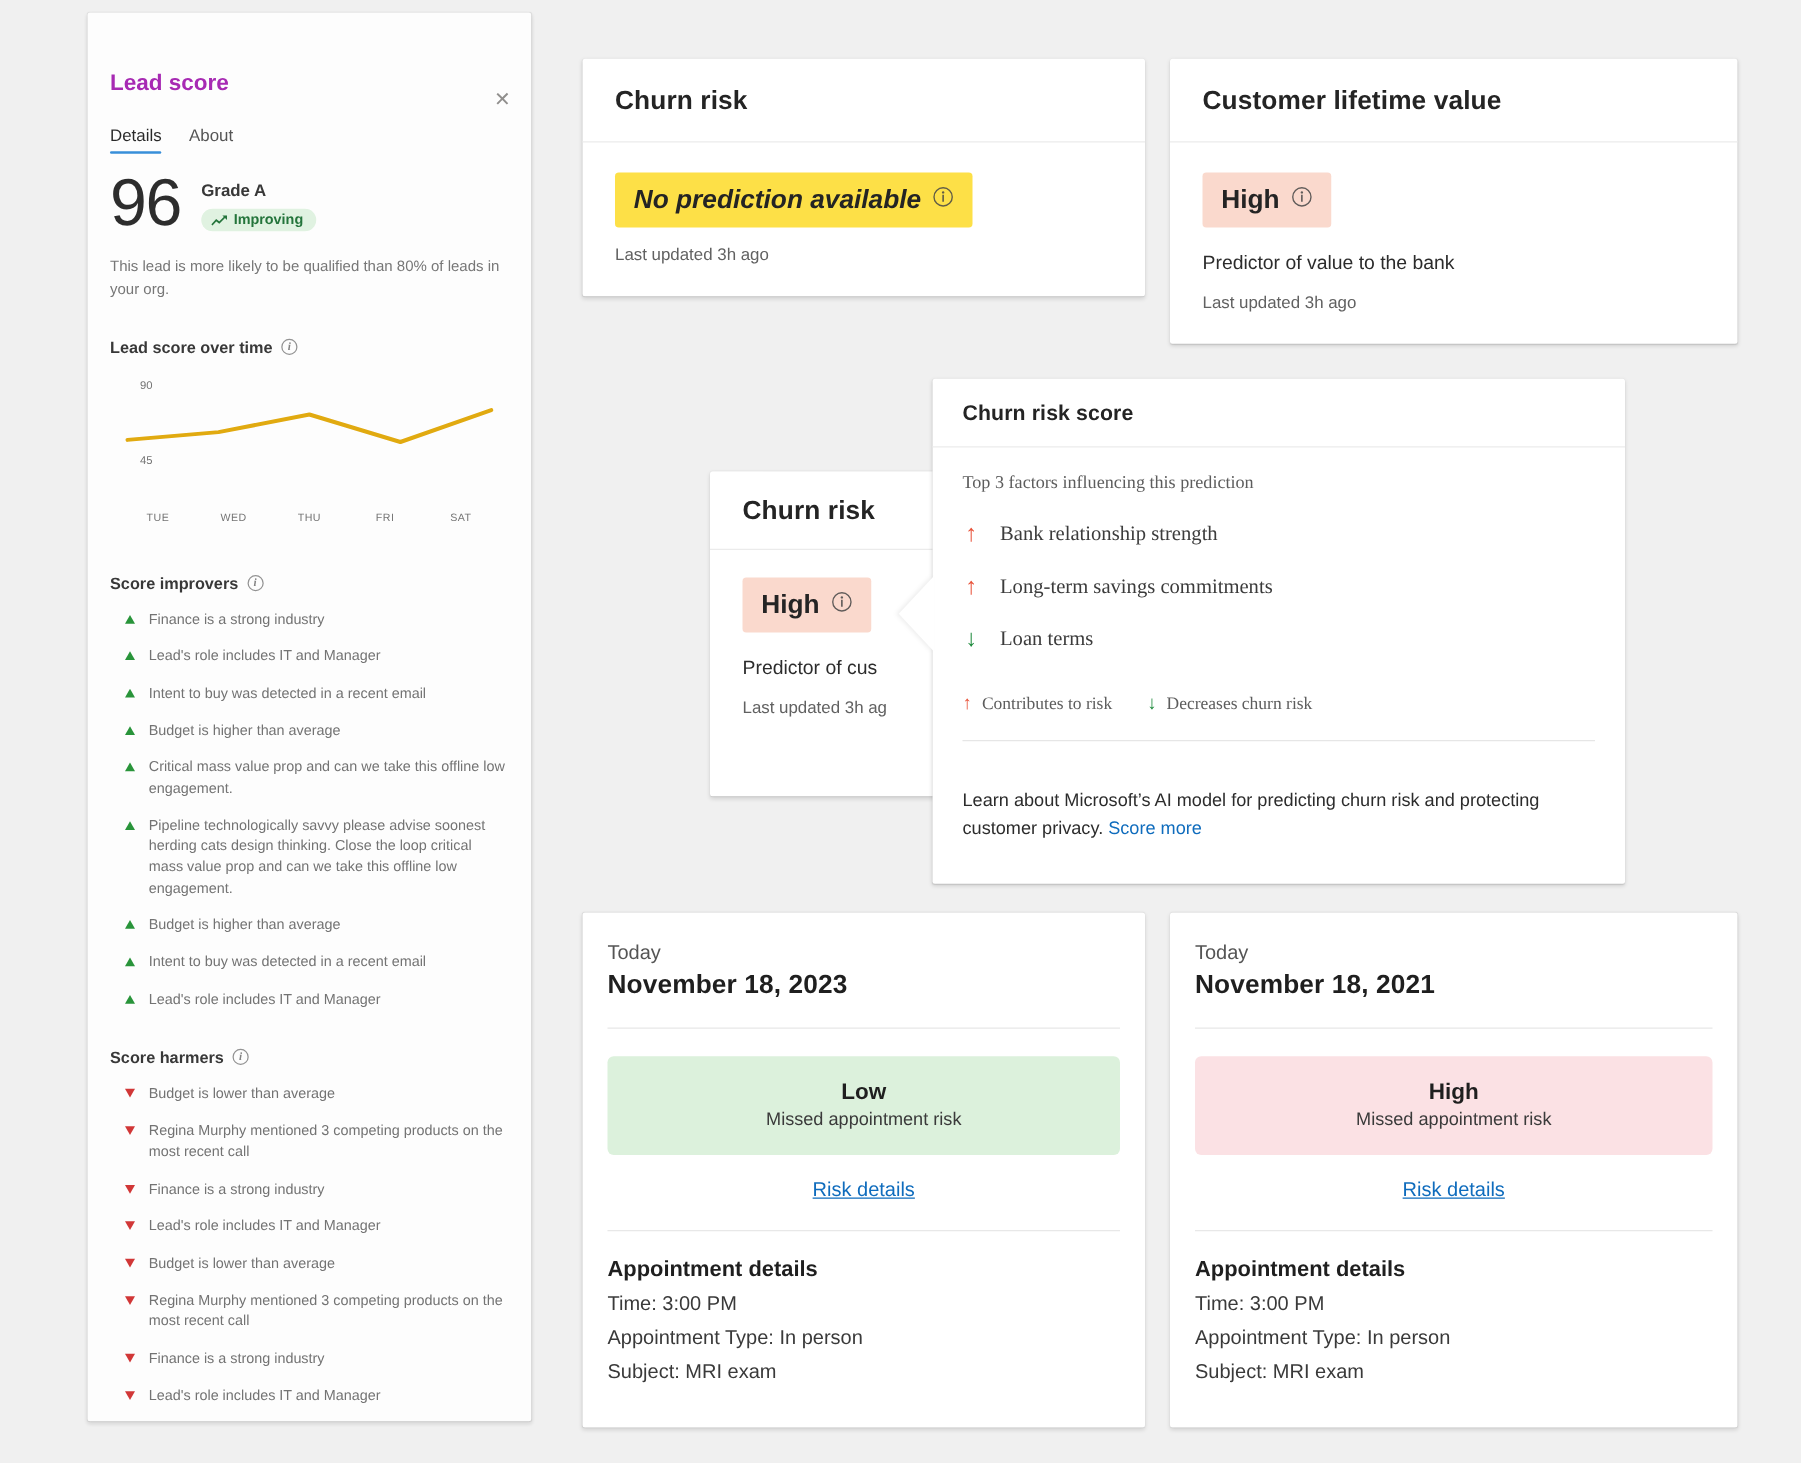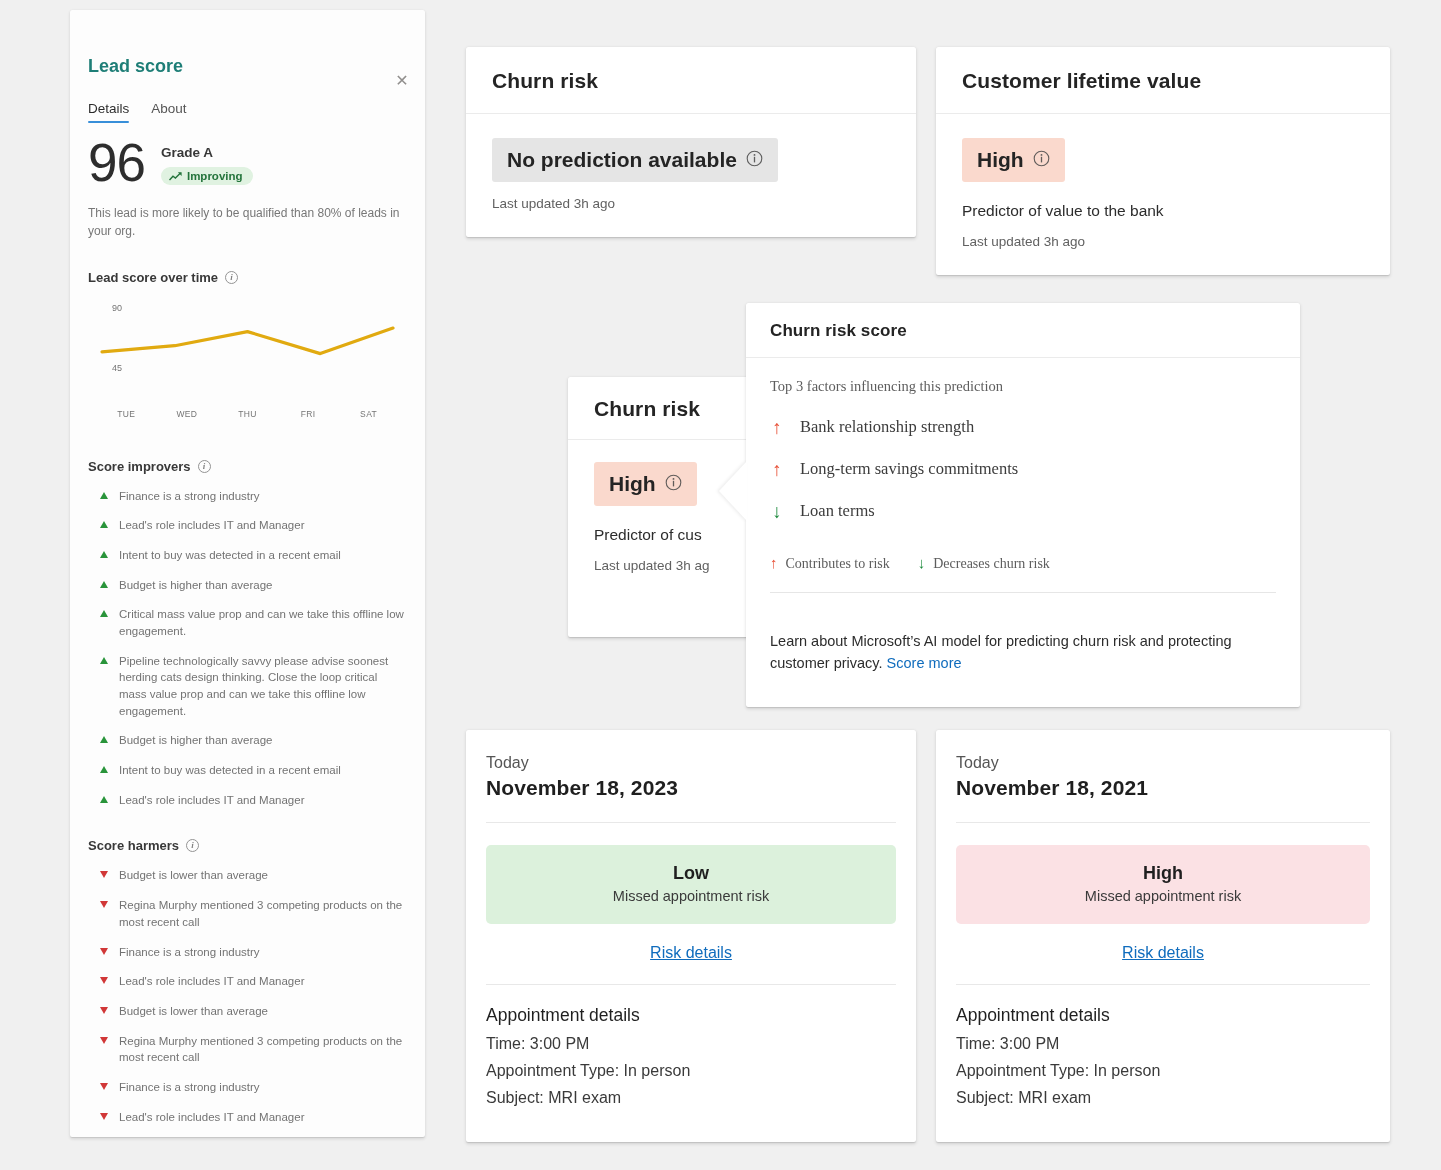--- a/index.html
+++ b/index.html
@@ -32,21 +32,21 @@
     overflow: hidden;
     opacity: .93;
   }
   #lead-panel .inner { padding: 0 18px 0 18px; position: relative; height: 100%; }
   .close-btn {
     position: absolute; right: 10px; top: 12px;
     width: 26px; height: 26px; line-height: 24px; text-align: center;
     font-size: 16px; color: #8a8886; cursor: pointer; background: none; border: none;
     font-family: "Liberation Sans", sans-serif;
   }
-  .lead-title { font-size: 18px; font-weight: 600; margin: 46px 0 0 0; color: #0f766e; }
+  .lead-title { font-size: 18px; font-weight: 600; margin: 46px 0 0 0; color: #a21caf; }
   .tabs { display: flex; gap: 22px; margin-top: 24px; }
   .tab { font-size: 13.5px; color: #4a4a4a; padding-bottom: 7px; cursor: pointer; position: relative; }
   .tab.active { color: #1b1b1b; }
   .tab.active::after {
     content: ""; position: absolute; left: 0; right: 0; bottom: 0;
     height: 2.5px; background: #2b88d8; border-radius: 2px;
   }
   .score-row { display: flex; align-items: flex-start; gap: 16px; margin-top: 16px; }
   .score-num { font-size: 53px; font-weight: 300; line-height: .92; color: #1f1f1f; letter-spacing: -1px; }
   .grade-wrap { padding-top: 6px; }
@@ -81,21 +81,21 @@
   .factor .txt { font-size: 11.5px; color: #6a6a6a; line-height: 1.45; }
   .tri-up { width: 0; height: 0; border-left: 4px solid transparent; border-right: 4px solid transparent; border-bottom: 7px solid #1a8e2d; }
   .tri-down { width: 0; height: 0; border-left: 4px solid transparent; border-right: 4px solid transparent; border-top: 7px solid #cf2a2a; }
 
   
   .badge {
     display: inline-flex; align-items: center; gap: 9px;
     font-size: 21px; font-weight: 600; padding: 10px 15px;
     border-radius: 3px; color: #242424;
   }
-  .badge.grey { background: #e5e5e5; }
+  .badge.grey { background: #fde047; font-style: italic; }
   .badge.peach { background: #fad9cd; }
   .badge .info-circle { opacity: .85; }
   .sub-text { font-size: 15.5px; color: #2c2c2c; margin-top: 20px; }
   .muted { font-size: 13.5px; color: #616161; margin-top: 14px; }
 
   
   #churn-card      { left: 466px;  top: 47px;  width: 450px; height: 190px; }
   #clv-card        { left: 936px;  top: 47px;  width: 454px; height: 228px; }
   #churn-card2     { left: 568px;  top: 377px; width: 290px; height: 260px; overflow: hidden; }
   #churn-flyout    { left: 746px;  top: 303px; width: 554px; height: 404px; }
@@ -132,21 +132,21 @@
   .appt-today { font-size: 16px; color: #555555; }
   .appt-date { font-size: 21px; font-weight: 700; color: #1f1f1f; margin-top: 4px; letter-spacing: .1px; }
   .appt-rule { height: 1px; background: #e8e8e8; margin: 22px 0 22px 0; }
   .risk-box { border-radius: 5px; text-align: center; padding: 18px 10px 20px 10px; }
   .risk-box.low  { background: #dcf1dc; }
   .risk-box.high { background: #fbe1e4; }
   .risk-level { font-size: 18px; font-weight: 700; color: #1f1f1f; }
   .risk-cap { font-size: 14.5px; color: #3a3a3a; margin-top: 4px; }
   .risk-link { display: block; text-align: center; margin-top: 20px; font-size: 16px; color: #0f6cbd; text-decoration: underline; cursor: pointer; }
   .appt-rule2 { height: 1px; background: #e8e8e8; margin: 22px 0 20px 0; }
-  .appt-head { font-size: 17.5px; font-weight: 400; color: #1f1f1f; }
+  .appt-head { font-size: 17.5px; font-weight: 700; color: #1f1f1f; }
   .appt-line { font-size: 16px; color: #3a3a3a; margin-top: 9px; }
 </style>
 </head>
 <body>
 
 <div class="stage">
 
   <div class="card" id="lead-panel">
     <div class="inner">
       <button class="close-btn">✕</button>

